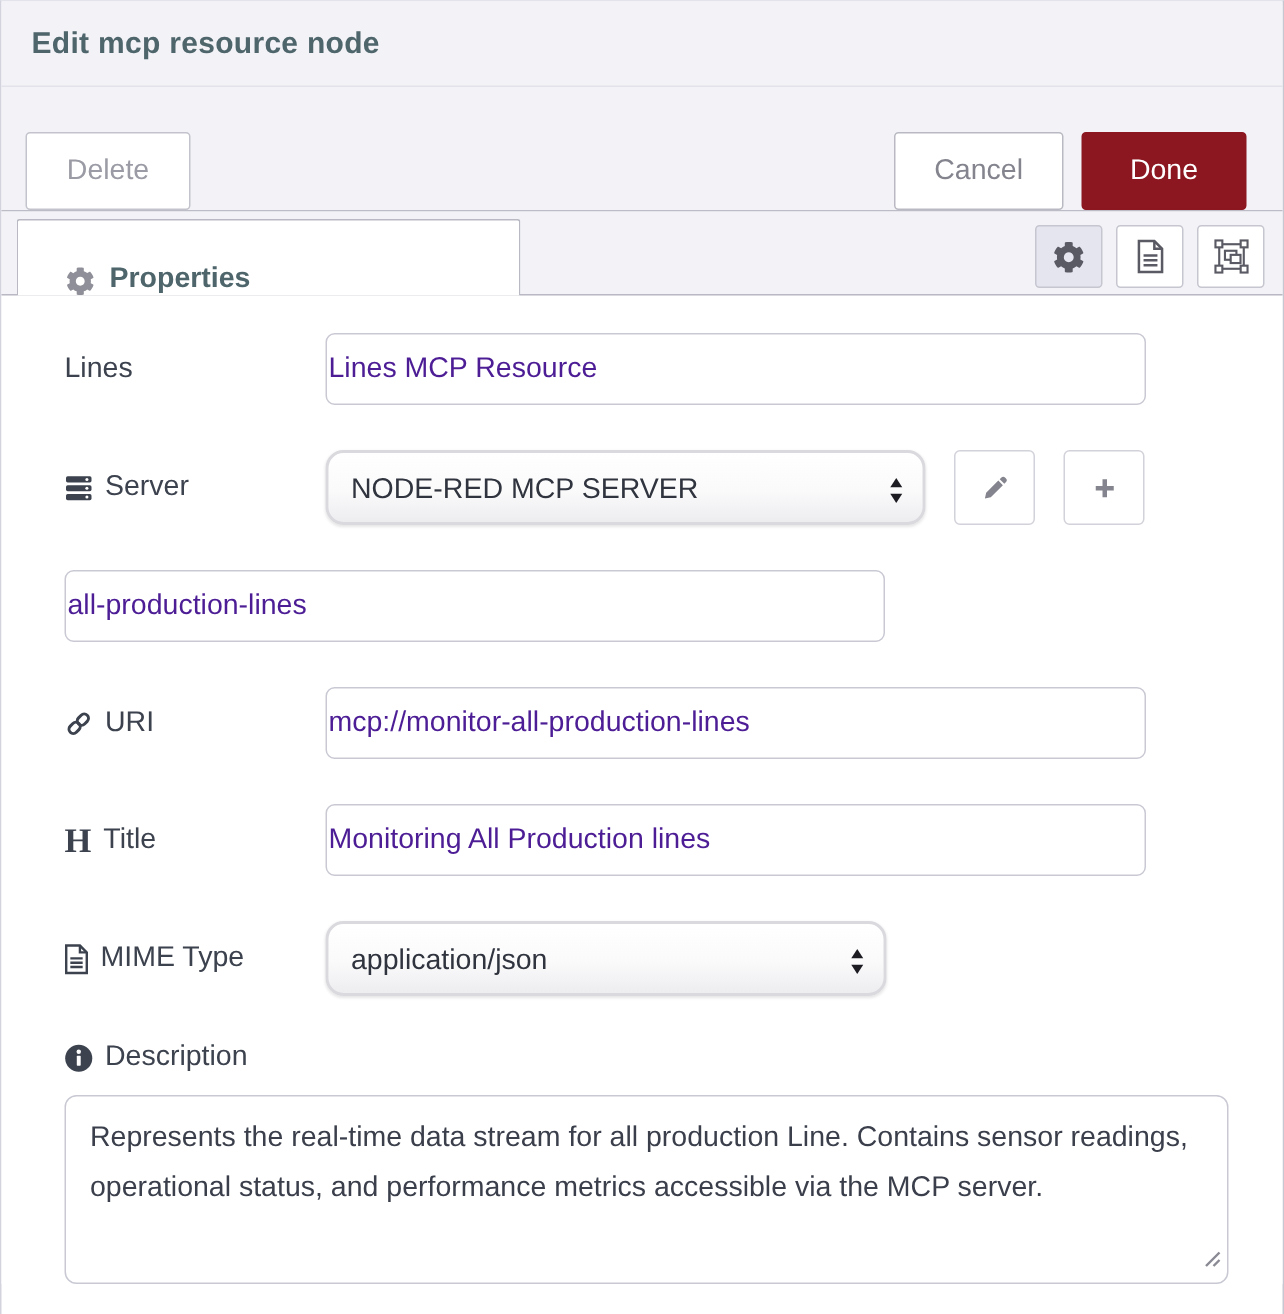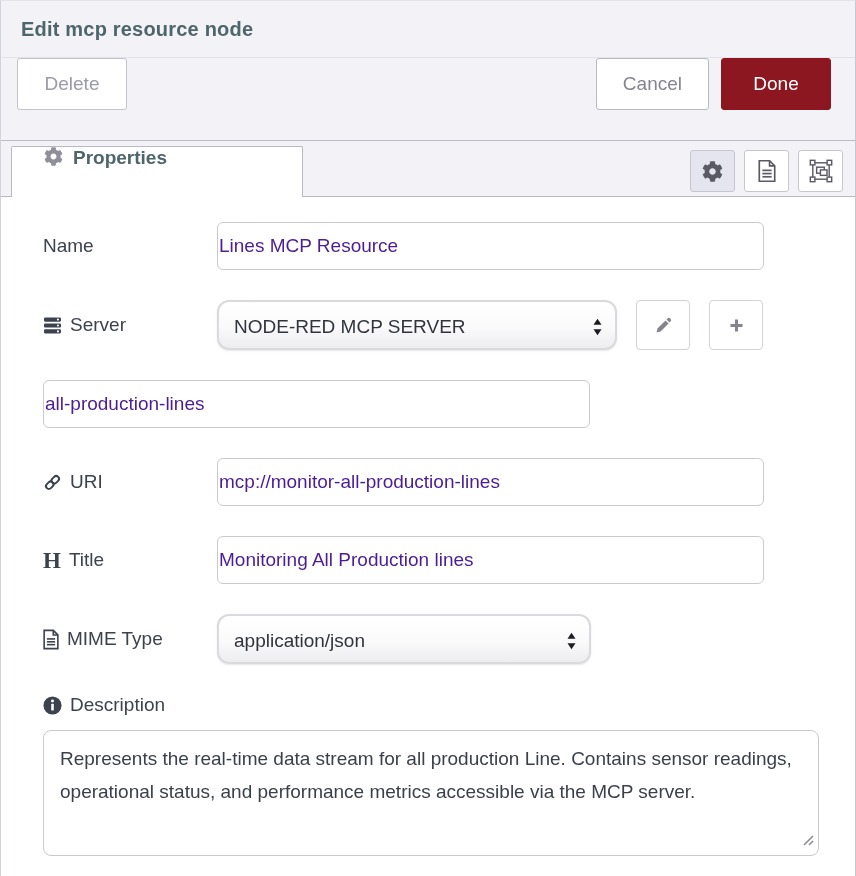--- a/index.html
+++ b/index.html
@@ -6,29 +6,29 @@
   html,body { width:856px; height:876px; background:#fff; overflow:hidden; }
   body { font-family:"Liberation Sans","DejaVu Sans",sans-serif; color:#3b414d; }
 
   .dialog { width:856px; height:876px; border-left:1px solid #d3d3dd; border-right:1px solid #c7c7d1; border-top:1px solid #e3e3ec; background:#fff; }
 
   
   .tray-header { height:57px; background:#f2f2f7; border-bottom:1px solid #e2e2ea; display:flex; align-items:center; padding:0 20px; }
   .tray-title { font-size:20px; font-weight:bold; color:#4e666b; letter-spacing:.2px; }
 
   
-  .tray-toolbar { height:83px; background:#f2f2f7; border-bottom:1px solid #bcbcc6; display:flex; align-items:flex-start; justify-content:space-between; padding:0 24px 0 16px; }
+  .tray-toolbar { height:83px; background:#f2f2f7; border-bottom:1px solid #bcbcc6; display:flex; align-items:flex-end; justify-content:space-between; padding:0 24px 0 16px; }
   .btn { height:52px; min-width:110px; padding:0 26px; font-size:19px; font-family:inherit; background:#fff; border:1px solid #b9b9c3; border-radius:3px; color:#84848e; cursor:pointer; }
   .btn-delete { color:#9b9ba5; border-color:#c3c3cd; }
   .toolbar-right { display:flex; align-items:center; gap:12px; }
   .btn-primary { background:#8c1721; border-color:#8c1721; color:#fff; }
 
   
   .tabrow { height:56px; background:#f2f2f7; border-bottom:1px solid #b9b9c3; display:flex; justify-content:space-between; align-items:flex-end; position:relative; }
-  .tab { position:relative; margin:6px 0 -1px 10px; width:292px; height:51px; background:#fff; border:1px solid #b9b9c3; border-bottom:none; border-radius:2px 2px 0 0; display:flex; align-items:flex-start; gap:10px; padding-left:32px; cursor:pointer; }
+  .tab { position:relative; margin:6px 0 -1px 10px; width:336px; height:51px; background:#fff; border:1px solid #b9b9c3; border-bottom:none; border-radius:2px 2px 0 0; display:flex; align-items:flex-end; gap:10px; padding-left:32px; cursor:pointer; }
   .tab-label { font-size:19px; font-weight:bold; color:#4e666b; }
   .tab-gear { color:#8f8f99; display:flex; }
   .tab-buttons { display:flex; gap:9px; margin:0 12px 4px 0; }
   .icon-btn { width:45px; height:42px; background:#fff; border:1px solid #c6c6d0; border-radius:3px; display:flex; align-items:center; justify-content:center; color:#5a5a64; cursor:pointer; }
   .icon-btn.active { background:#e5e5f0; }
 
   
   .content { background:#fff; padding:25px 0 0 42px; }
   .form-row { display:flex; align-items:center; margin-bottom:30px; }
   .field-label { width:174px; display:flex; align-items:center; gap:8px; font-size:19px; color:#3c424e; flex:none; }
@@ -109,21 +109,21 @@
             </svg>
         </span>
       </button>
     </div>
   </div>
 
   <div class="content">
 
     <div class="form-row">
       <div class="field-label">
-        <span>Name</span>
+        <span>Lines</span>
       </div>
       <input class="text-input" type="text" value="Lines MCP Resource" style="">
     </div>
 
     <div class="form-row">
       <div class="field-label">
         <span class="li">
           <svg width="19" height="17" viewBox="0 0 16 15" fill="currentColor">
               <rect x="0.5" y="0.5" width="15" height="3.6" rx="1"></rect>
               <rect x="0.5" y="5.7" width="15" height="3.6" rx="1"></rect>

